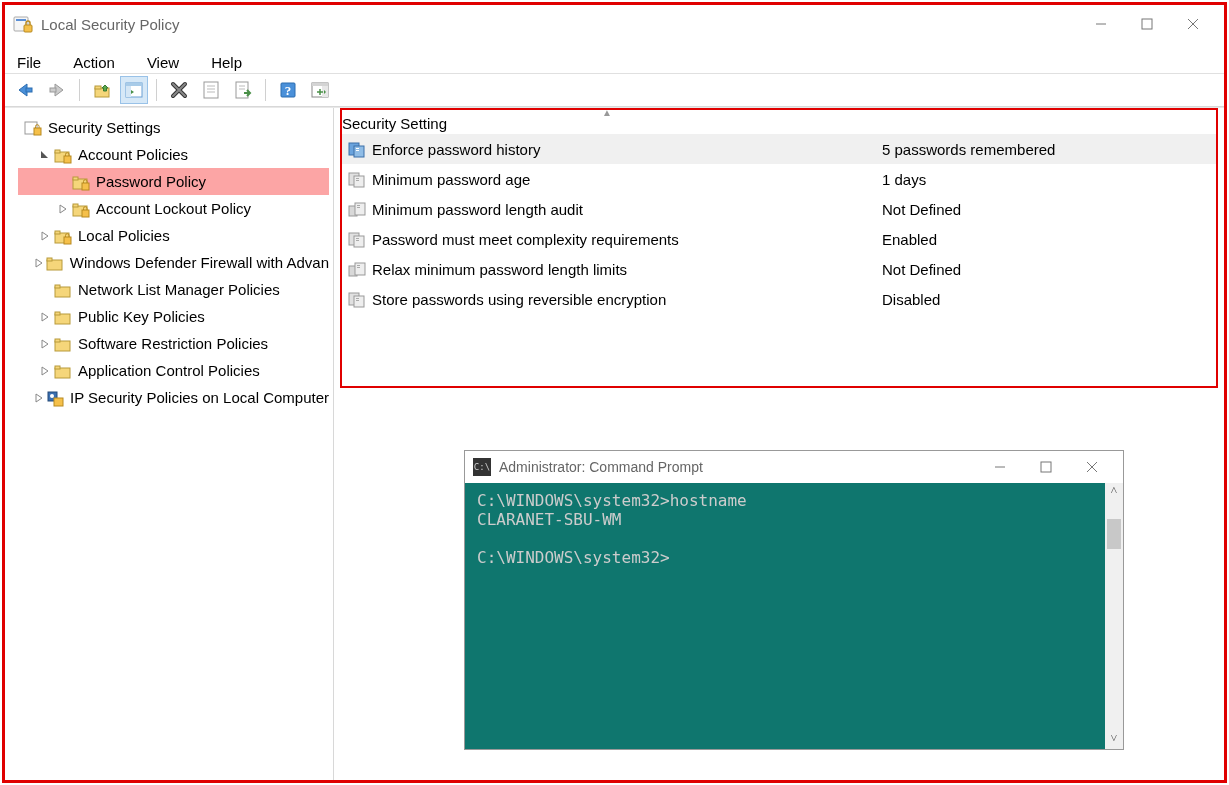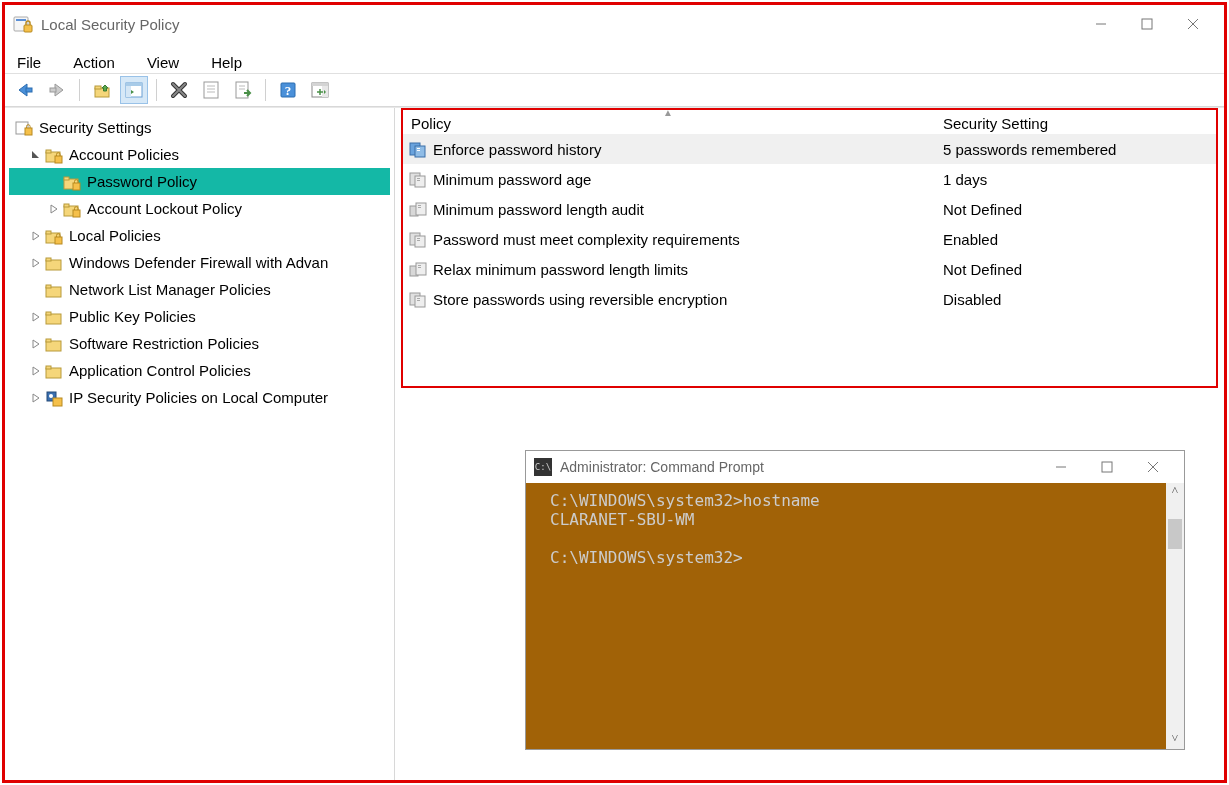--- a/index.html
+++ b/index.html
@@ -66,37 +66,38 @@
     }
     .tb-btn.active { border: 1px solid #99c2e8; background: #d6e8f7; }
     .tb-sep { width: 1px; height: 22px; background: #d0d0d0; margin: 0 4px; }
     
     .main {
       display: flex;
       height: calc(100% - 38px - 30px - 34px);
       border-top: 1px solid #e8e8e8;
     }
     .tree-pane {
-      width: 390px;
+      width: 320px;
       border-right: 1px solid #d8d8d8;
       padding: 6px 4px;
       overflow: hidden;
       white-space: nowrap;
+      margin-left: 9px;
     }
     .details-pane {
       flex: 1;
       position: relative;
       padding: 0;
     }
     
     .tree-row {
       display: flex; align-items: center; height: 27px;
       cursor: pointer; padding-left: 6px;
     }
-    .tree-row.selected { background: #14b8a6; }
+    .tree-row.selected { background: #fca5a5; }
     .expander {
       width: 14px; height: 14px; display: inline-flex; align-items: center; justify-content: center;
       margin-right: 2px; cursor: pointer;
     }
     .spacer { display: inline-block; height: 1px; }
     .node-icon { width: 18px; height: 18px; margin-right: 6px; display: inline-flex; align-items: center; justify-content: center; }
     .tree-label { font-size: 15px; }
     
     .inner-frame {
       border: 2px solid #e00000;
@@ -128,22 +129,22 @@
       display: flex; flex-direction: column;
     }
     .cmd-title {
       height: 32px; display: flex; align-items: center;
       padding: 0 8px; color: #666; background: #fff;
     }
     .cmd-title .cmd-icon { width: 18px; height: 18px; background: #333; color:#ccc; font-family: monospace; font-size:9px; display:flex; align-items:center; justify-content:center; margin-right:8px;}
     .cmd-title .sys-buttons { margin-left: auto; display:flex; }
     .cmd-title .sys-btn { width: 46px; height: 30px; display:flex; align-items:center; justify-content:center; color:#888; cursor:pointer; }
     .cmd-body {
-      flex: 1; background: #a16207; color: #ccc; font-family: Consolas, monospace;
-      font-size: 16px; padding: 8px 24px; position: relative;
+      flex: 1; background: #0f766e; color: #ccc; font-family: Consolas, monospace;
+      font-size: 16px; padding: 8px 12px; position: relative;
       white-space: pre;
     }
     .cmd-scroll {
       position: absolute; right: 0; top: 0; bottom: 0; width: 18px; background: #f0f0f0;
       display: flex; flex-direction: column; justify-content: space-between; align-items:center;
     }
     .cmd-scroll .thumb { width: 14px; height: 30px; background: #c8c8c8; margin-top: 18px; }
     .cmd-scroll .arrow { height:18px; color:#555; font-size:12px; }
   </style>
 </head>
@@ -434,21 +435,20 @@
 
 
     </div>
 
     <div class="details-pane">
       <div class="inner-frame">
         <div style="position:relative">
           <span class="sort-arrow" style="position:absolute; left:260px; top:-3px; font-size:10px; color:#999;">▲</span>
         </div>
         <div class="col-header" style="padding-top:2px">
-          <div class="col-policy">Policy</div>
           <div class="col-setting">Security Setting</div>
         </div>
         <div class="detail-rows" id="detail-rows">
             <div class="detail-row selected">
               <div class="cell-policy">
                 <span class="policy-icon">
                   <svg width="18" height="18">
                     <rect x="1" y="3" width="10" height="12" fill="#6aa3dd" stroke="#3a6fa8"></rect>
                     <rect x="6" y="6" width="10" height="11" fill="#8fbce6" stroke="#3a6fa8"></rect>
                     <rect x="8" y="8" width="3" height="1" fill="#fff"></rect>

